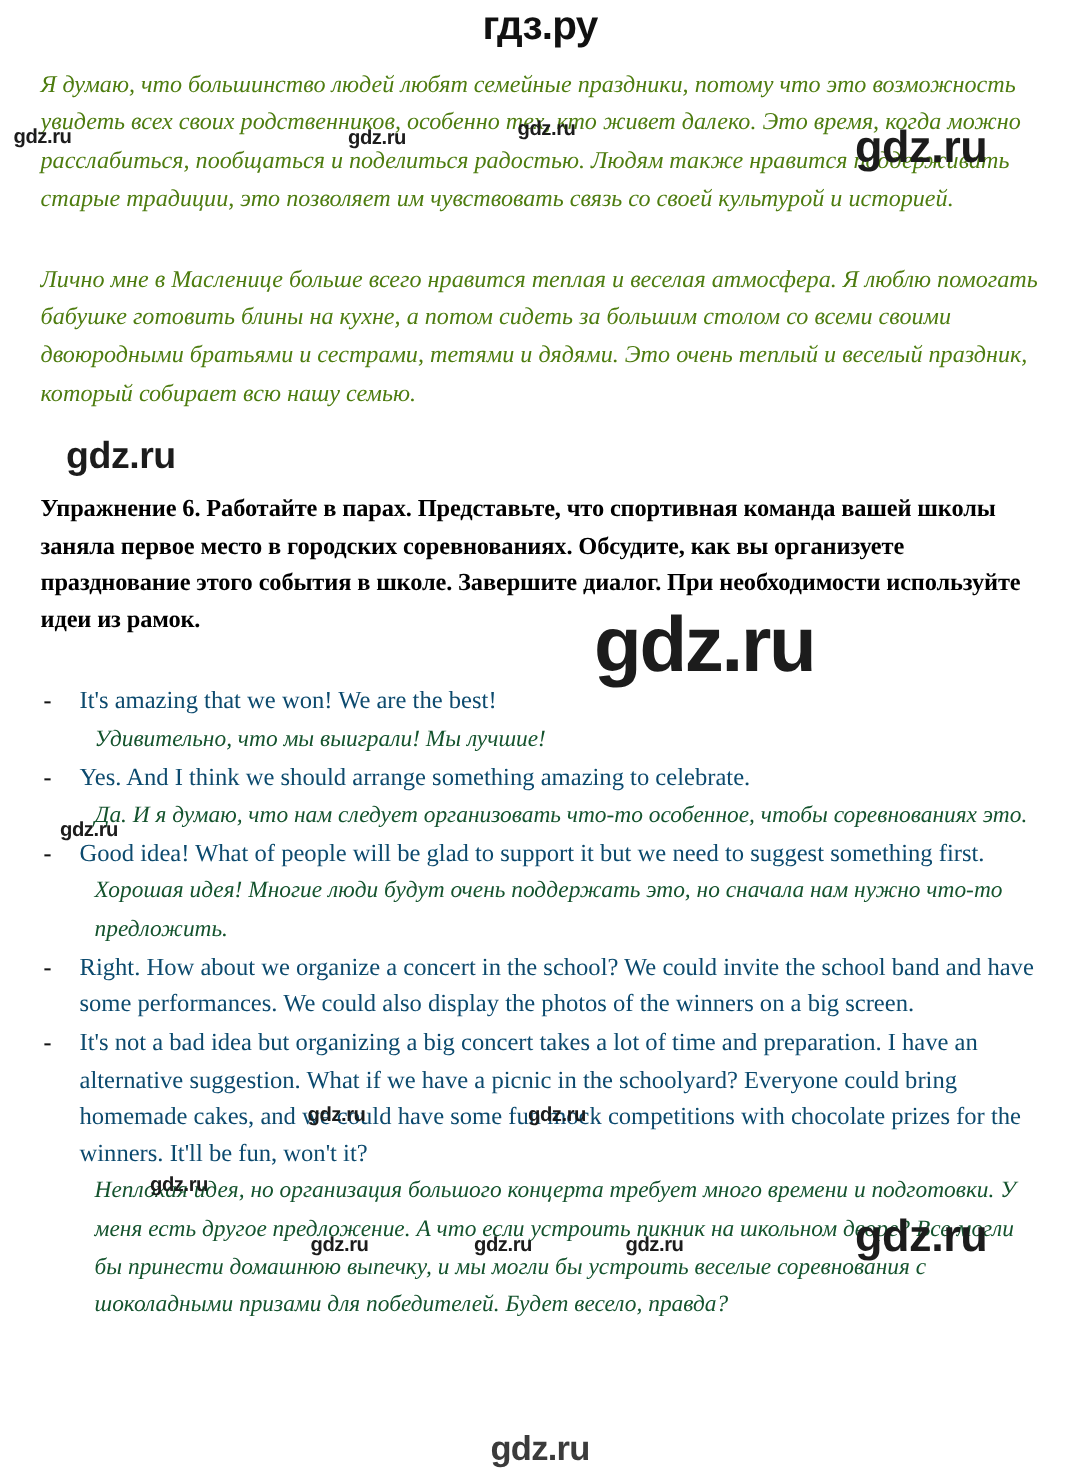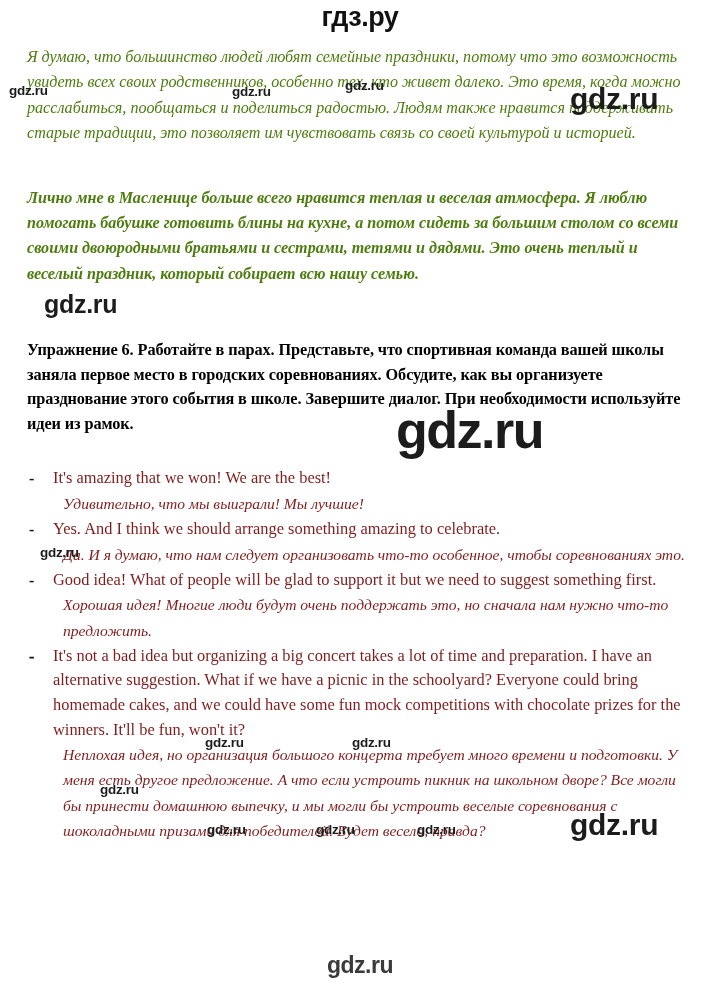--- a/index.html
+++ b/index.html
@@ -55,22 +55,21 @@
 
   .para {
     font-style: italic;
     font-size: 16.1px;
     line-height: 25.4px;
     text-align: left;
     margin: 0;
     color: #4d7c0f;
   }
   .para.second {
-    margin-top: 39px;
-    font-weight: bold;
+    margin-top: 28px;
   }
 
   
   .task-heading {
     margin: 0;
     font-weight: bold;
     font-size: 16.3px;
     line-height: 24.5px;
     letter-spacing: -0.1px;
     color: #000000;
@@ -93,28 +92,28 @@
     font-family: "Liberation Serif", "DejaVu Serif", serif;
     font-size: 16px;
     font-weight: bold;
     line-height: 25px;
     color: #141414;
   }
   .en {
     font-size: 16.4px;
     line-height: 24.6px;
     margin: 0;
-    color: #7f1d1d;
+    color: #0c4a6e;
   }
   .ru {
     font-style: italic;
     font-size: 15.6px;
     line-height: 25.2px;
     margin: 0 0 0 10px;
-    color: #7f1d1d;
+    color: #14532d;
   }
 
   
   .wm {
     position: absolute;
     font-family: "Liberation Sans", "DejaVu Sans", sans-serif;
     font-weight: bold;
     color: #1c1c1c;
     pointer-events: none;
     white-space: nowrap;
@@ -157,20 +156,21 @@
       </div>
 
       <div class="turn">
         <span class="dash">-</span>
         <p class="en">Good idea! What of people will be glad to support it but we need to suggest something first.</p>
         <p class="ru">Хорошая идея! Многие люди будут очень поддержать это, но сначала нам нужно что-то предложить.</p>
       </div>
 
       <div class="turn">
         <span class="dash">-</span>
+        <p class="en">Right. How about we organize a concert in the school? We could invite the school band and have some performances. We could also display the photos of the winners on a big screen.</p>
       </div>
 
       <div class="turn">
         <span class="dash">-</span>
         <p class="en">It's not a bad idea but organizing a big concert takes a lot of time and preparation. I have an alternative suggestion. What if we have a picnic in the schoolyard? Everyone could bring homemade cakes, and we could have some fun mock competitions with chocolate prizes for the winners. It'll be fun, won't it?</p>
         <p class="ru">Неплохая идея, но организация большого концерта требует много времени и подготовки. У меня есть другое предложение. А что если устроить пикник на школьном дворе? Все могли бы принести домашнюю выпечку, и мы могли бы устроить веселые соревнования с шоколадными призами для победителей. Будет весело, правда?</p>
       </div>
 
     </div>
   </div>

